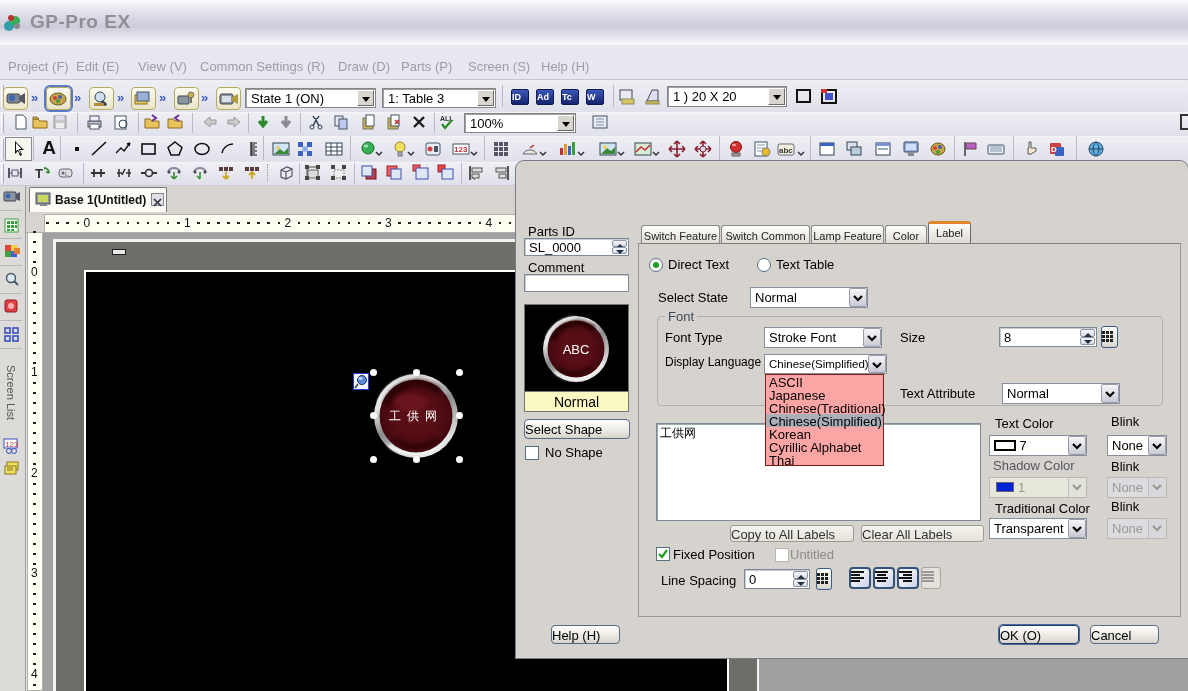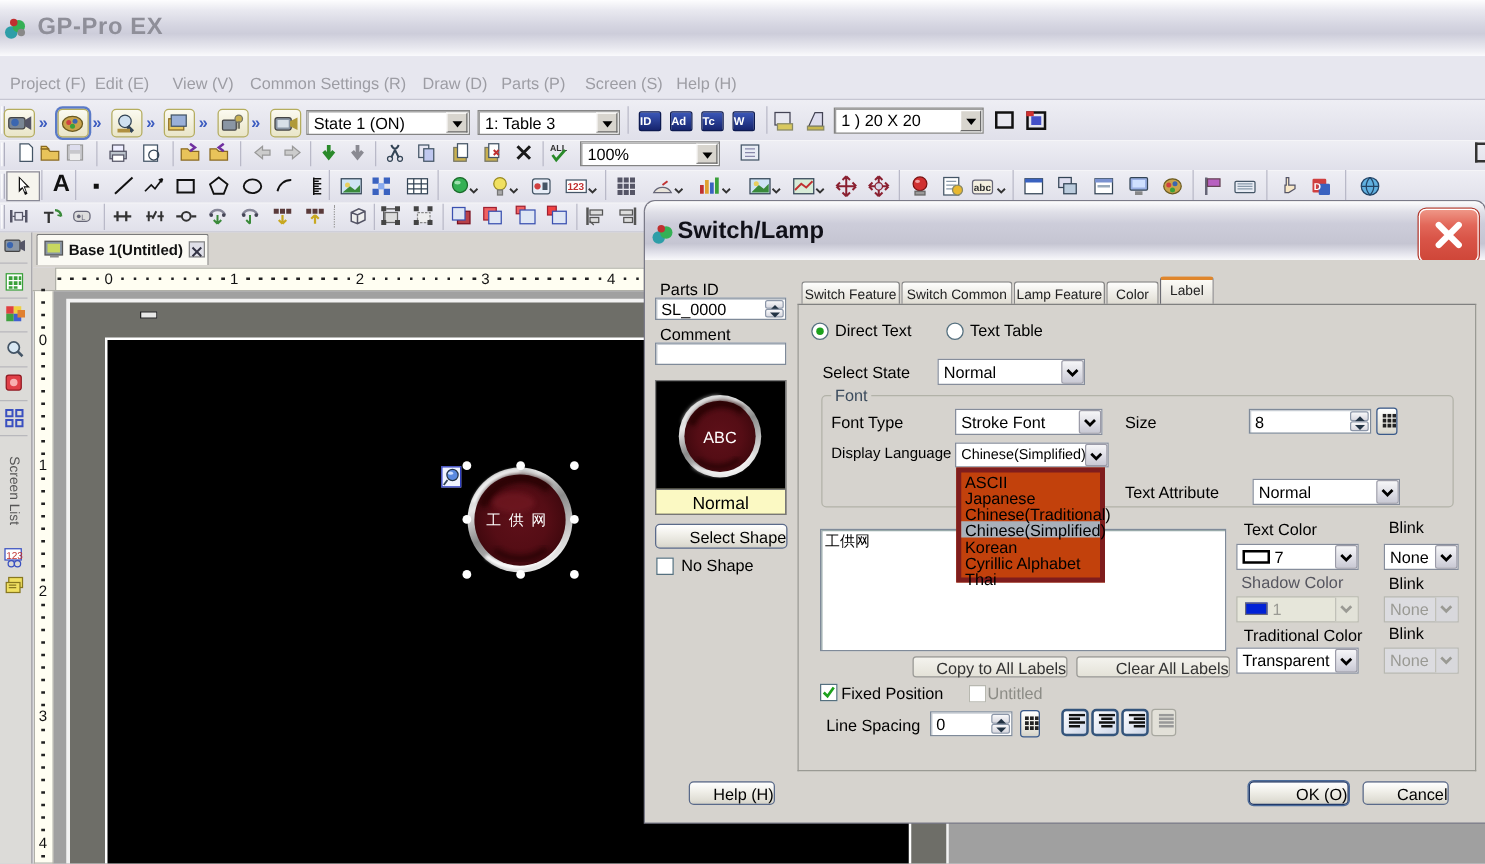--- a/index.html
+++ b/index.html
@@ -46,21 +46,21 @@
 .lbl{position:absolute;font-size:13px;color:#000;white-space:nowrap;}
 .glbl{position:absolute;font-size:13px;color:#8c8c86;white-space:nowrap;}
 .field{position:absolute;background:#fff;border:1px solid #7f8a99;box-shadow:inset 1px 1px 0 #c8cdd4;font-size:13px;}
 .combo{position:absolute;background:#fff;border:1px solid #868d9b;font-size:13px;}
 .combo .tx{position:absolute;left:4px;top:2px;white-space:nowrap;}
 .dbtn{position:absolute;right:0;top:0;bottom:0;width:18px;background:linear-gradient(180deg,#f6f6f8,#dcdce4 60%,#c9c9d4);border:1px solid #9b9ba8;border-radius:2px;}
 .dbtn svg{position:absolute;left:2px;top:5px;}
 .combod{position:absolute;background:#e6e6da;border:1px solid #b8b8b0;font-size:13px;color:#9a9a94;}
 .combod .tx{position:absolute;left:24px;top:2px;}
 .dbtnd{position:absolute;right:0;top:0;bottom:0;width:18px;background:#e2e2d8;border-left:1px solid #c0c0b8;}
-.btn{position:absolute;background:linear-gradient(180deg,#fff,#f1f0ea 40%,#dfddd4 85%,#d4d2c8);border:1px solid #77778a;border-radius:3px;font-size:13px;color:#000;text-align:right;}
+.btn{position:absolute;background:linear-gradient(180deg,#fff,#f1f0ea 40%,#dfddd4 85%,#d4d2c8);border:1px solid #77778a;border-radius:3px;font-size:13px;color:#000;text-align:left;}
 .chk{position:absolute;width:14px;height:14px;background:#fff;border:1px solid #55707f;}
 .chkd{position:absolute;width:14px;height:14px;background:#fff;border:1px solid #b8b8b0;}
 .radio{position:absolute;width:14px;height:14px;background:#fff;border:1px solid #55707f;border-radius:50%;}
 .tab{position:absolute;top:64px;height:19px;background:linear-gradient(180deg,#fefefd,#e8e6de 70%,#ddd9d0);border:1px solid #888;border-bottom:none;border-radius:3px 3px 0 0;font-size:11px;color:#222;text-align:center;padding-top:4px;}
 .spin{position:absolute;width:15px;}
 .spin .u,.spin .d{position:absolute;left:0;width:15px;background:linear-gradient(180deg,#f8f8fa,#d8d8e0);border:1px solid #8c96a8;border-radius:2px;}
 .spin i{position:absolute;left:3px;border:4px solid transparent;}
 </style></head>
 <body>
 
@@ -793,33 +793,20 @@
         <span class="abs" style="left:310px;top:140px;width:16px;height:17px;background:#f0f4ff;border:1px solid #2a3ac0"><svg width="14" height="15">
             <circle cx="8" cy="6" r="4.5" fill="#5a8ae0" stroke="#234"></circle>
             <ellipse cx="6.5" cy="4.5" rx="2" ry="1.3" fill="#cfe0ff"></ellipse>
             <path d="M4 10 L1 14" stroke="#345" stroke-width="1.5"></path>
           </svg></span>
       </div>
     </div>
 </div>
 
 <div id="dlg" class="abs">
-  <div id="dlgtitle" class="abs">
-    <svg style="position:absolute;left:5px;top:18px" width="18" height="18">
-        <circle cx="6" cy="11" r="5" fill="#2e9ea8"></circle>
-        <circle cx="12" cy="7" r="5" fill="#35b055"></circle>
-        <circle cx="8" cy="4" r="3" fill="#c03030"></circle>
-      </svg>
-    <span class="cap">Switch/Lamp</span>
-    <div id="dlgclose">
-        <svg style="position:absolute;left:12px;top:9px" width="24" height="24">
-          <path d="M4 4 L20 20 M20 4 L4 20" stroke="#fff" stroke-width="5" stroke-linecap="round"></path>
-        </svg>
-      </div>
-  </div>
   <div id="dlgbody" class="abs"></div>
 
   <span class="lbl" style="left:12px;top:63px">Parts ID</span>
   <div class="field" style="left:8px;top:77px;width:105px;height:18px">
       <span style="position:absolute;left:4px;top:1px">SL_0000</span>
     <div class="spin" style="right:1px;top:1px;height:14px">
         <div class="u" style="top:0;height:7px">
           <i style="top:-1px;border-bottom:4px solid #234;"></i>
         </div>
         <div class="d" style="top:7px;height:7px">
@@ -940,21 +927,21 @@
         <svg width="12" height="9">
           <path d="M2 2 L6 6 L10 2" stroke="#000" stroke-width="2.2" fill="none"></path>
         </svg>
       </div>
     </div>
 
   <div class="field" style="left:140px;top:262px;width:325px;height:98px;box-shadow:inset 1px 1px 0 #9aa;">
       <span style="position:absolute;left:3px;top:1px;font-size:12px">工供网</span>
     </div>
 
-  <div class="abs" style="left:249px;top:213px;width:119px;height:92px;background:#c2410c;border:4px solid #7f1d1d;font-size:13px;z-index:5">
+  <div class="abs" style="left:249px;top:213px;width:119px;height:92px;background:#fca5a5;border:1px solid #7f1d1d;font-size:13px;z-index:5">
     <div style="padding-left:3px;height:13px">ASCII</div>
     <div style="padding-left:3px;height:13px">Japanese</div>
     <div style="padding-left:3px;height:13px">Chinese(Traditional)</div>
     <div style="padding-left:3px;height:13px;background:#a9b0ba">Chinese(Simplified)</div>
     <div style="padding-left:3px;height:13px">Korean</div>
     <div style="padding-left:3px;height:13px">Cyrillic Alphabet</div>
     <div style="padding-left:3px;height:13px">Thai</div>
   </div>
 
   <span class="lbl" style="left:479px;top:255px">Text Color</span>

